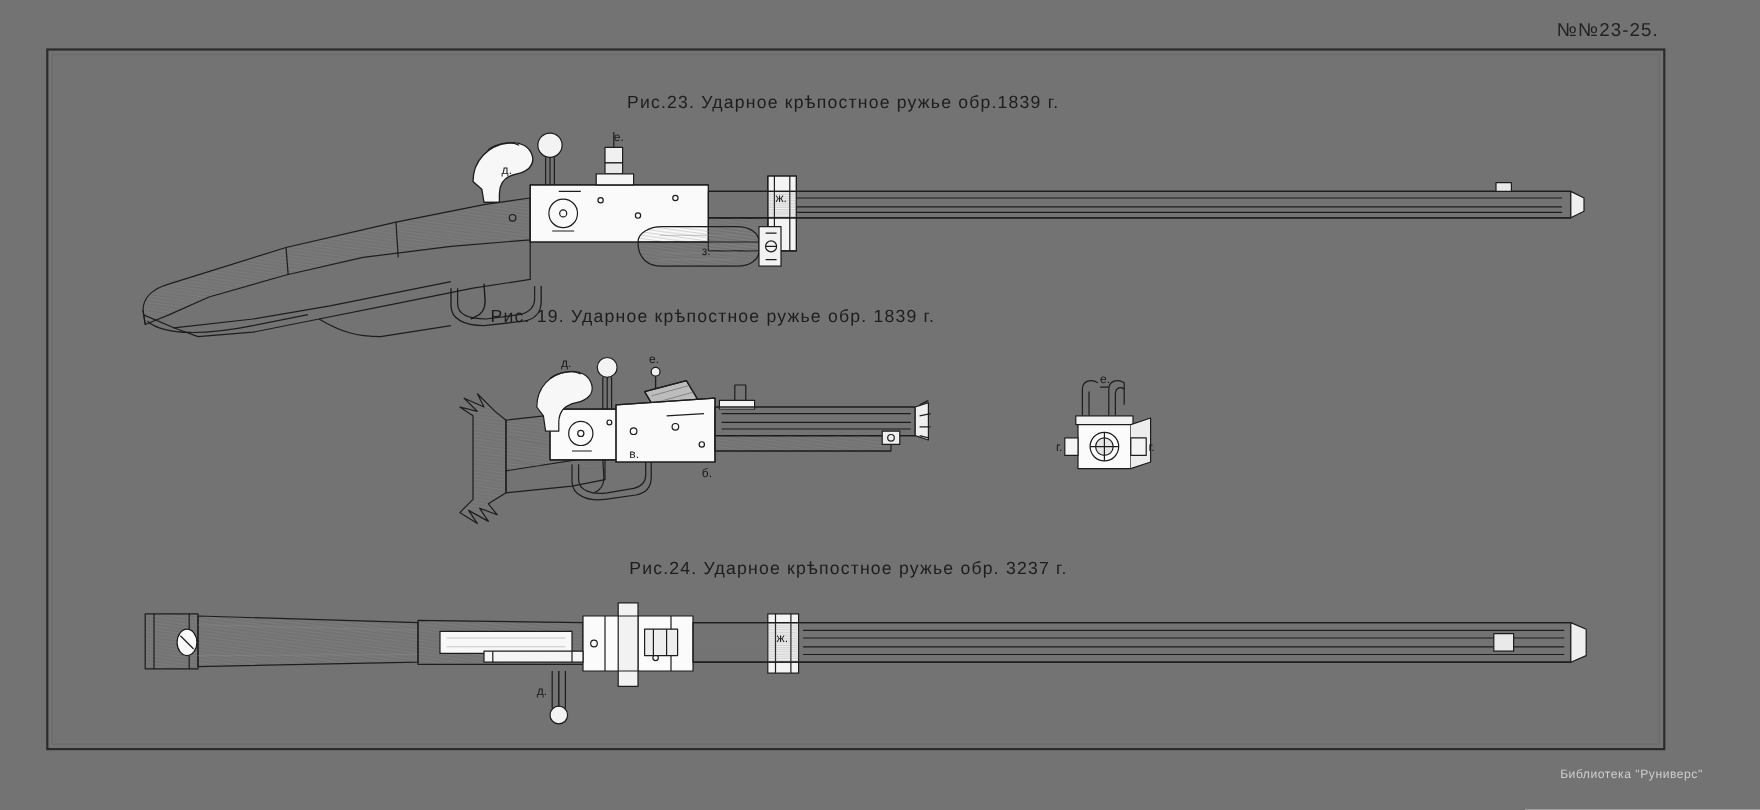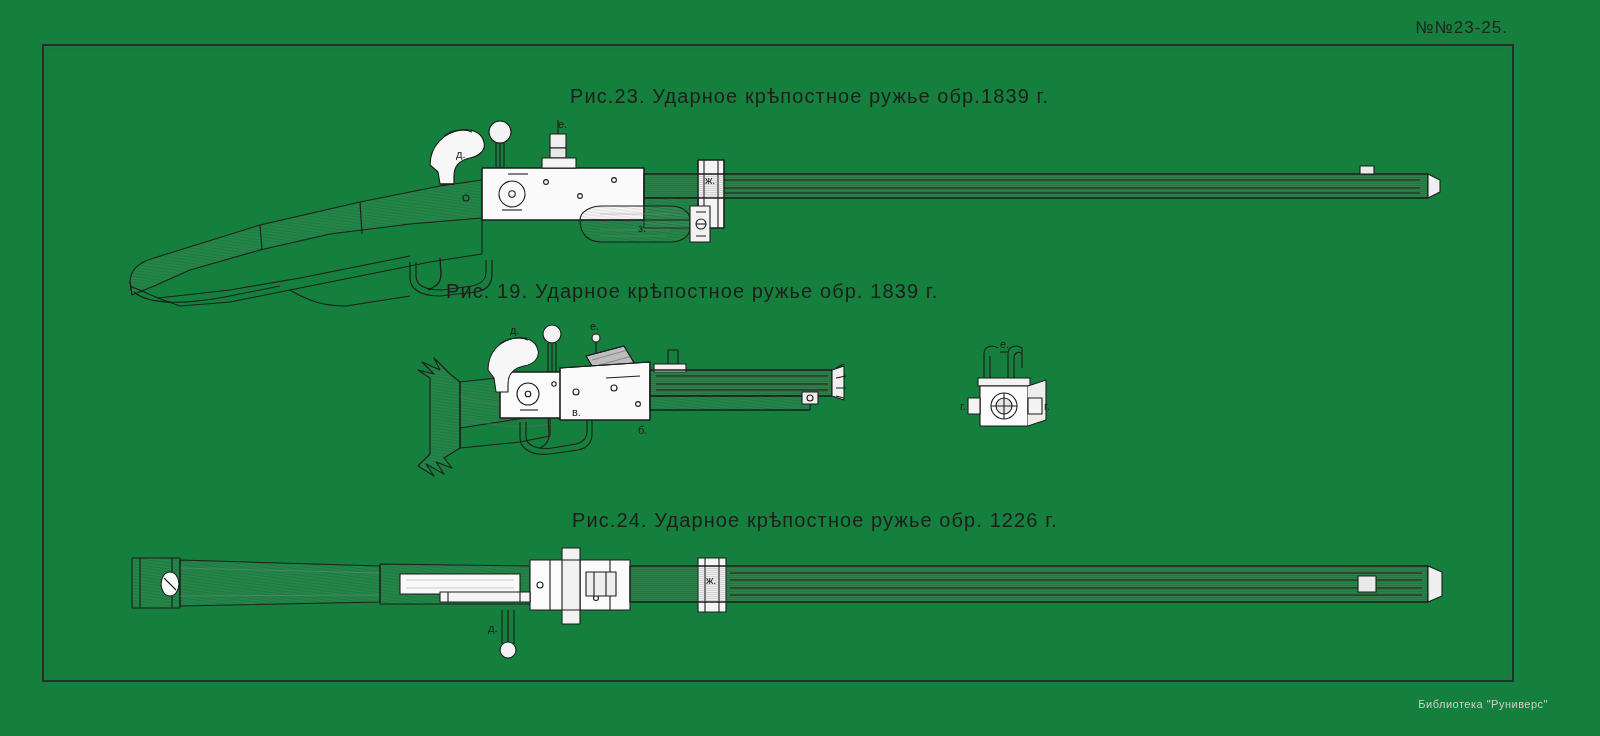--- a/index.html
+++ b/index.html
@@ -11,21 +11,21 @@
     width: 1600px;
     height: 736px;
     overflow: hidden;
     font-family: "Liberation Sans", sans-serif;
     color: #1a1a1a;
   }
   #plate {
     position: relative;
     width: 1600px;
     height: 736px;
-    background: #15803d;
+    background: #737373;
   }
   
   #frame-border {
     position: absolute;
     left: 42px;
     top: 44px;
     width: 1468px;
     height: 634px;
     border: 2px solid #2b2b2b;
     background: transparent;
@@ -43,21 +43,21 @@
     position: absolute;
     right: 92px;
     top: 18px;
     font-size: 17px;
     letter-spacing: 1px;
     color: #222;
     white-space: nowrap;
   }
   .fig-caption {
     position: absolute;
-    font-size: 20px;
+    font-size: 16px;
     letter-spacing: 1.1px;
     color: #1d1d1d;
     white-space: nowrap;
     text-align: right;
   }
   #caption-23 { left: 570px; top: 85px; }
   #caption-25 { left: 446px; top: 280px; }
   #caption-24 { left: 572px; top: 509px; }
 
   .watermark {
@@ -263,21 +263,21 @@
 
         <path d="M8 60 L20 60 L20 76 L8 76 Z" fill="#f4f4f4"></path>
         <path d="M68 60 L82 60 L82 76 L68 76 Z" fill="#f4f4f4"></path>
         <text class="partlabel" x="40" y="10" stroke="none" fill="#1a1a1a">е.</text>
         <text class="partlabel" x="0" y="72" stroke="none" fill="#1a1a1a">г.</text>
         <text class="partlabel" x="84" y="72" stroke="none" fill="#1a1a1a">г.</text>
       </g>
     </svg>
   </div>
 
-  <div class="fig-caption" id="caption-24">Рис.24. Ударное крѣпостное ружье обр. 1226 г.</div>
+  <div class="fig-caption" id="caption-24">Рис.24. Ударное крѣпостное ружье обр. 3237 г.</div>
 
   <div class="fig" id="fig-24" style="left:110px; top:540px;">
     <svg width="1350" height="125" viewBox="0 0 1350 125">
       <g fill="none" stroke="#1d1d1d" stroke-width="1.1" stroke-linejoin="round">
 
         <path d="M22 18 L70 18 L70 68 L22 68 Z" fill="url(#woodgrain)"></path>
         <path d="M30 18 L30 68 M62 18 L62 68"></path>
         <ellipse cx="60" cy="44" rx="9" ry="12" fill="#fafafa"></ellipse>
         <path d="M54 38 L66 50"></path>
 

